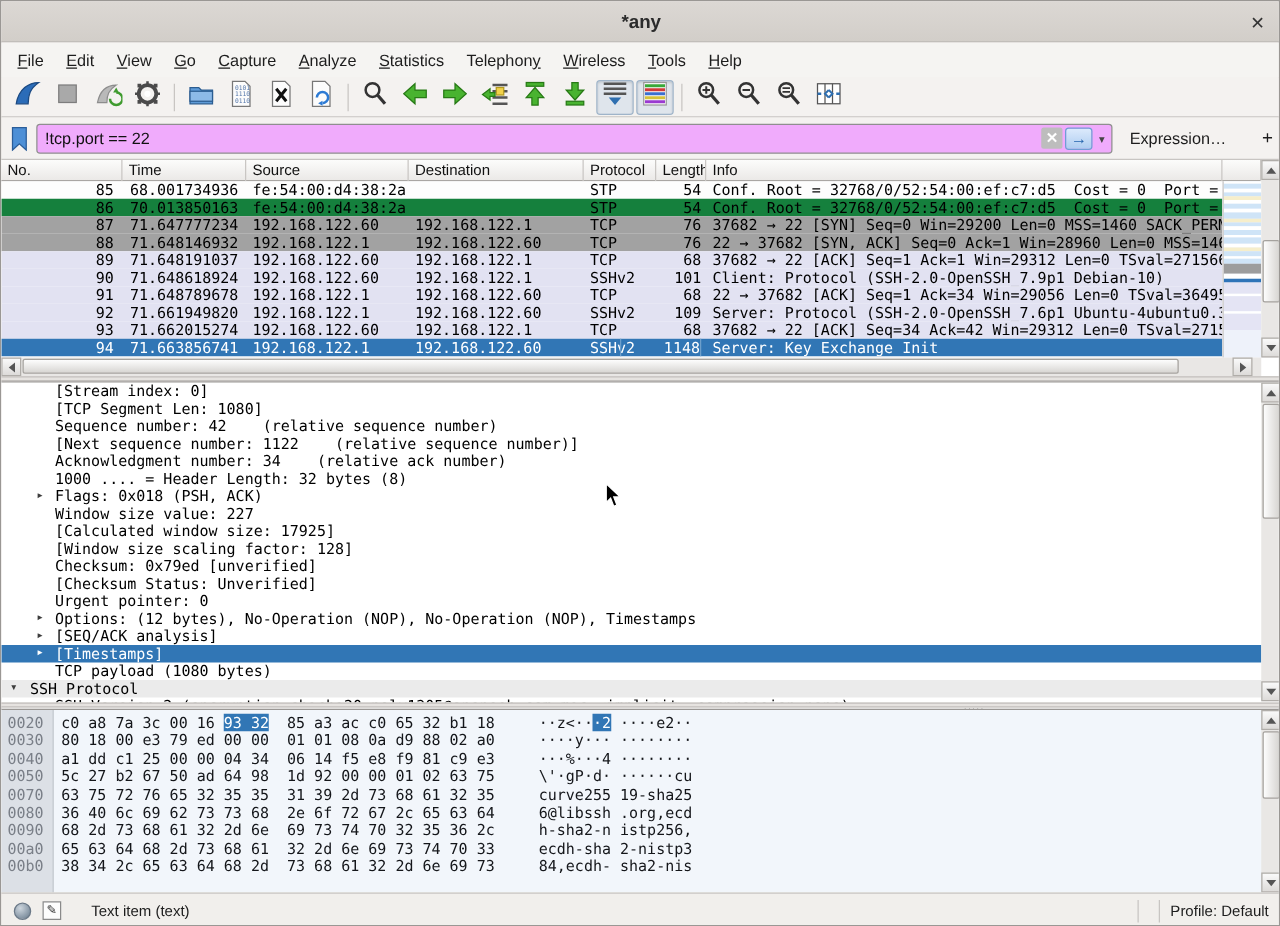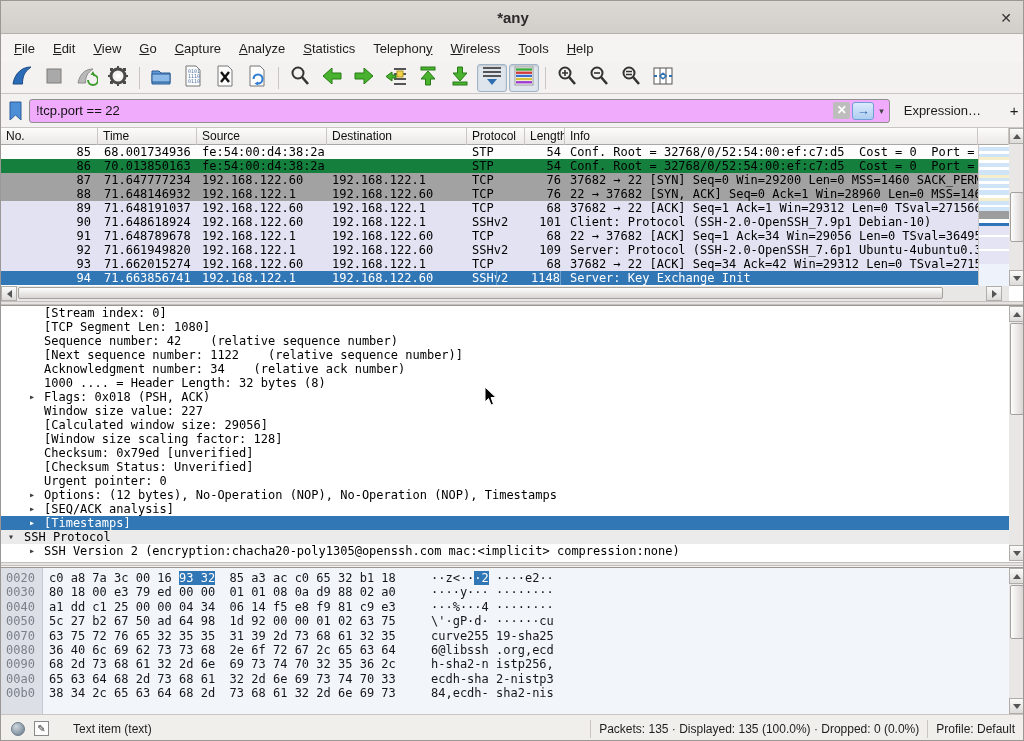--- a/index.html
+++ b/index.html
@@ -404,28 +404,29 @@
 
 <div class="details" id="details">
     <div class="dline"><span style="position: absolute; left: 43px;">[Stream index: 0]</span></div>
     <div class="dline"><span style="position: absolute; left: 43px;">[TCP Segment Len: 1080]</span></div>
     <div class="dline"><span style="position: absolute; left: 43px;">Sequence number: 42    (relative sequence number)</span></div>
     <div class="dline"><span style="position: absolute; left: 43px;">[Next sequence number: 1122    (relative sequence number)]</span></div>
     <div class="dline"><span style="position: absolute; left: 43px;">Acknowledgment number: 34    (relative ack number)</span></div>
     <div class="dline"><span style="position: absolute; left: 43px;">1000 .... = Header Length: 32 bytes (8)</span></div>
     <div class="dline"><span class="exp" style="left: 28px;">▸</span><span style="position: absolute; left: 43px;">Flags: 0x018 (PSH, ACK)</span></div>
     <div class="dline"><span style="position: absolute; left: 43px;">Window size value: 227</span></div>
-    <div class="dline"><span style="position: absolute; left: 43px;">[Calculated window size: 29056]</span></div>
+    <div class="dline"><span style="position: absolute; left: 43px;">[Calculated window size: 17925]</span></div>
     <div class="dline"><span style="position: absolute; left: 43px;">[Window size scaling factor: 128]</span></div>
     <div class="dline"><span style="position: absolute; left: 43px;">Checksum: 0x79ed [unverified]</span></div>
     <div class="dline"><span style="position: absolute; left: 43px;">[Checksum Status: Unverified]</span></div>
     <div class="dline"><span style="position: absolute; left: 43px;">Urgent pointer: 0</span></div>
     <div class="dline"><span class="exp" style="left: 28px;">▸</span><span style="position: absolute; left: 43px;">Options: (12 bytes), No-Operation (NOP), No-Operation (NOP), Timestamps</span></div>
     <div class="dline"><span class="exp" style="left: 28px;">▸</span><span style="position: absolute; left: 43px;">[SEQ/ACK analysis]</span></div>
     <div class="dline sel"><span class="exp" style="left: 28px;">▸</span><span style="position: absolute; left: 43px;">[Timestamps]</span></div>
+    <div class="dline"><span style="position: absolute; left: 43px;">TCP payload (1080 bytes)</span></div>
     <div class="dline shaded"><span class="exp" style="left: 7px;">▾</span><span style="position: absolute; left: 23px;">SSH Protocol</span></div>
     <div class="dline"><span class="exp" style="left: 28px;">▸</span><span style="position: absolute; left: 43px;">SSH Version 2 (encryption:chacha20-poly1305@openssh.com mac:&lt;implicit&gt; compression:none)</span></div>
   </div>
 
 <div class="sb sb-v" style="top:305px; left:1008px; height:255px; position:absolute;">
   <div class="sb-btn" style="left:0; top:0;">
       <div class="tri tri-up"></div>
     </div>
   <div class="sb-thumb" style="left:1px; top:17px; width:14px; height:92px;"></div>
   <div class="sb-btn" style="left:0; top:239px;">
@@ -461,21 +462,20 @@
       <div class="tri tri-down"></div>
     </div>
 </div>
 
 <div class="statusbar">
   <div class="expert-dot"></div>
   <div class="note-icon">✎</div>
   <div class="st-text">Text item (text)</div>
   <div class="st-right">
     <div class="st-sep"></div>
-    <div>Packets: 135 · Displayed: 135 (100.0%) · Dropped: 0 (0.0%)</div>
     <div class="st-sep"></div>
     <div class="st-prof">Profile: Default</div>
   </div>
 </div>
 
 <svg class="cursor-arrow" width="14" height="21" viewBox="0 0 14 21">
   <path d="M1 1 L1 16 L4.5 12.5 L7 19 L9.5 18 L7 11.5 L12 11.5 Z" fill="#000" stroke="#fff" stroke-width="1"></path>
 </svg>
 
 </body></html>

